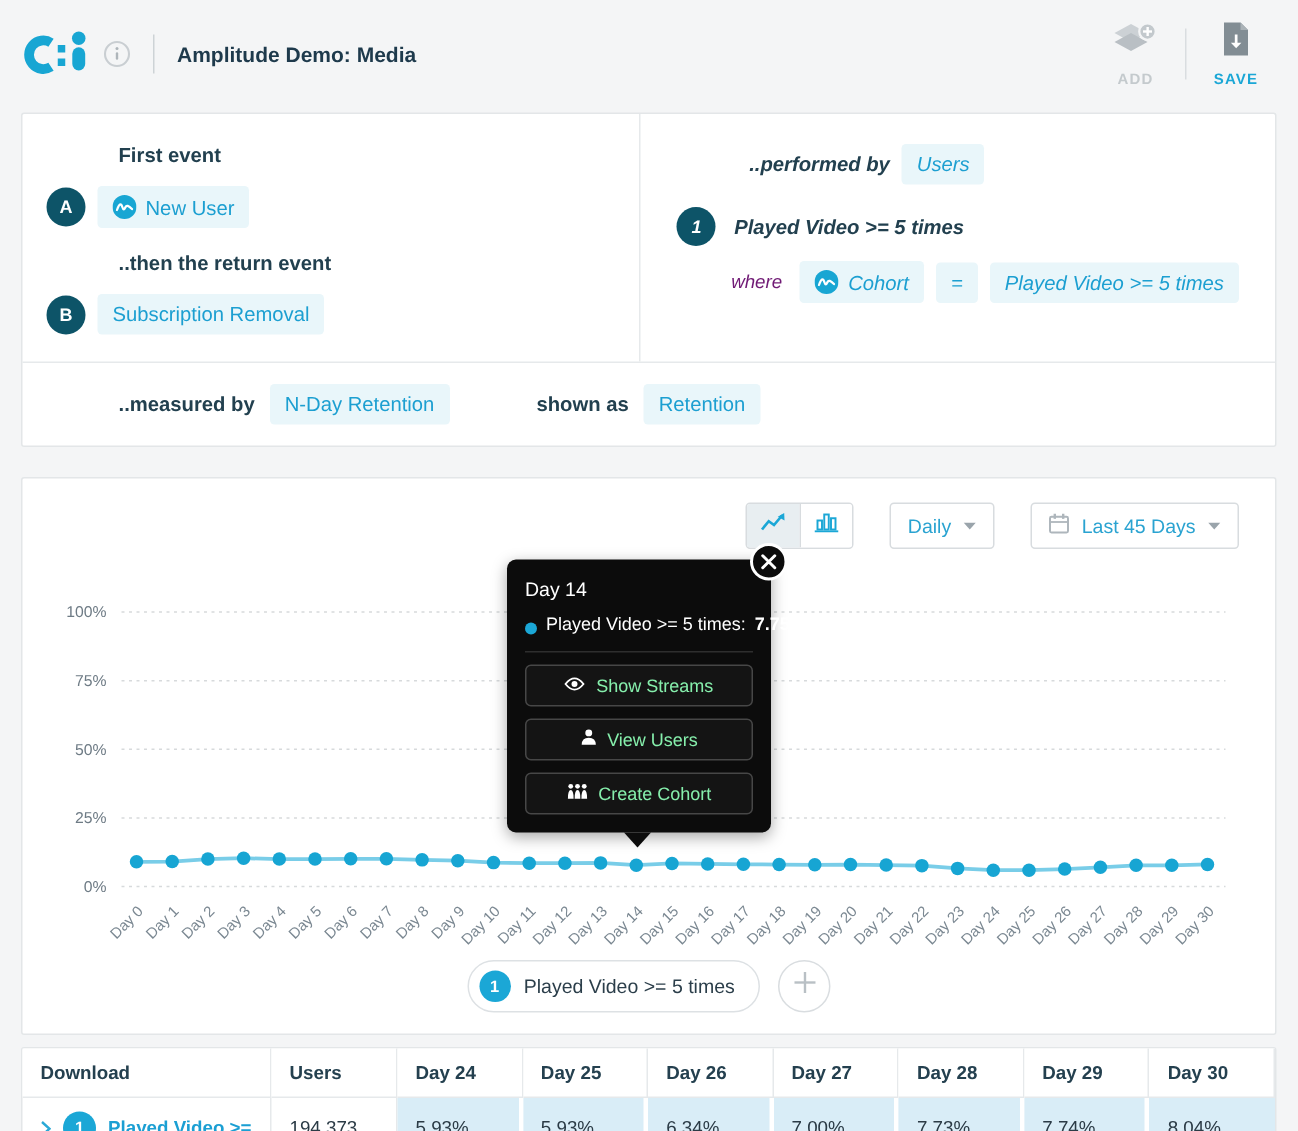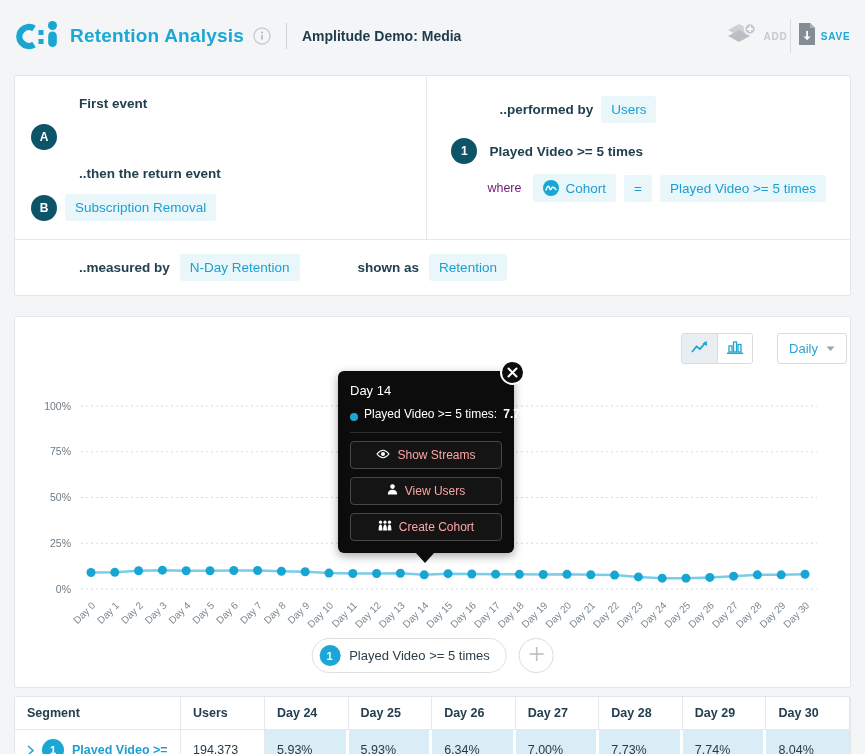--- a/index.html
+++ b/index.html
@@ -9,49 +9,49 @@
     font-family:"Liberation Sans", sans-serif; color:#23404f; overflow:hidden;
   }
   
   .header { height:72px; display:flex; align-items:center; padding:0 18px 0 16px; }
   .logo-svg { display:block; }
   .page-title { font-size:19px; font-weight:700; color:#1ba8d5; margin-left:10px; letter-spacing:.2px; }
   .info-icon { margin-left:9px; display:flex; }
   .hdr-divider { width:1px; height:26px; background:#cdd3d6; margin:0 15px; }
   .workspace { font-size:14px; font-weight:700; color:#1e3a4c; }
   .hdr-spacer { flex:1; }
-  .hdr-action { width:46px; display:flex; align-items:center; gap:5px; cursor:pointer;justify-content:center; }
+  .hdr-action { width:46px; display:flex; flex-direction:column; align-items:center; gap:5px; cursor:pointer; }
   .hdr-action .lbl { font-size:10px; font-weight:700; letter-spacing:.8px; }
   .add-lbl { color:#c4cacd; }
   .save-lbl { color:#1ba7d6; }
   .hdr-vsep { width:1px; height:34px; background:#d9dde0; margin:0 10px; }
   
   .card { background:#fff; border:1px solid #e3e6e8; border-radius:2px; margin:0 14px; }
   
   .config-card { margin-top:3px; }
   .config-top { display:flex; min-height:147px; }
   .config-left { width:418px; padding:20px 16px 18px; border-right:1px solid #e6e9eb; }
-  .config-right { flex:1; padding:20px 24px 18px; }
+  .config-right { flex:1; padding:20px 24px 18px;font-style:italic; }
   .cfg-label { font-size:13.5px; font-weight:700; color:#22404f;padding-left:48px; }
   .cfg-row { display:flex; align-items:center; margin-top:13px; }
   .cfg-row + .cfg-label { margin-top:16px; }
   .badge-circle { width:26px; height:26px; border-radius:50%; background:#0d5468; color:#fff;
     font-size:12px; font-weight:700; display:flex; align-items:center; justify-content:center; flex:0 0 auto; }
   .pill { display:inline-flex; align-items:center; gap:6px; background:#e9f6fa; color:#1c9fd1;
     font-size:13.5px; font-weight:500; border-radius:3px; padding:6px 10px; margin-left:8px; cursor:pointer; white-space:nowrap; }
   .mini-amp { flex:0 0 auto; display:flex; }
   .where-row { margin-top:10px; padding-left:36px; display:flex; align-items:center; }
   .where-lbl { font-size:12.5px; color:#701a75; margin-right:4px; }
   .seg-name { font-size:13.5px; font-weight:700; color:#22404f; margin-left:12px; }
   .measured-row { border-top:1px solid #e6e9eb; padding:14px 16px; display:flex; align-items:center; }
   .measured-row .cfg-label { margin-right:2px;text-align:right; }
   .measured-row .gap { width:10px; }
   
   .chart-card { margin-top:20px; height:372px; position:relative; }
-  .controls { position:absolute; top:16px; right:3px; display:flex; gap:24px; z-index:2; }
+  .controls { position:absolute; top:16px; right:24px; display:flex; gap:24px; z-index:2; }
   .toggle-group { display:flex; border:1px solid #d8dcdf; border-radius:3px; overflow:hidden; background:#fff; }
   .toggle-btn { width:35px; height:29px; display:flex; align-items:center; justify-content:center; cursor:pointer; background:#fff; }
   .toggle-btn.sel { background:#e8eef1; }
   .toggle-btn + .toggle-btn { border-left:1px solid #d8dcdf; }
   .select-btn { height:31px; border:1px solid #d8dcdf; border-radius:3px; background:#fff; display:flex;
     align-items:center; gap:8px; padding:0 11px; font-size:13px; font-weight:500; color:#2aa3d1; cursor:pointer; }
   .caret { display:flex; }
   #chart-svg { position:absolute; left:0; top:60px; }
   .ytick { font-size:10.5px; fill:#6e7b85; }
   .xtick { font-size:10px; fill:#7b8892; }
@@ -68,21 +68,21 @@
   .tooltip { position:absolute; left:323px; top:54px; width:176px; background:#0c0c0c; border-radius:6px;
     padding:10px 12px 12px; color:#fff; z-index:5; box-shadow:0 3px 10px rgba(0,0,0,.35); }
   .tt-close { position:absolute; top:-11px; right:-11px; width:25px; height:25px; border-radius:50%;
     background:#0c0c0c; border:2px solid #fff; display:flex; align-items:center; justify-content:center; cursor:pointer; }
   .tt-title { font-size:13px; margin:2px 0 9px; }
   .tt-series { display:flex; align-items:flex-end; gap:6px; font-size:12px; white-space:nowrap; }
   .tt-dot { width:8px; height:8px; border-radius:50%; background:#1ba7d6; flex:0 0 auto; }
   .tt-val { font-weight:700; }
   .tt-sep { border-top:1px solid #2e2e2e; margin:11px 0 3px; }
   .tt-btn { margin-top:8px; height:28px; border:1px solid #474747; border-radius:4px; background:#141414;
-    display:flex; align-items:center; justify-content:center; gap:7px; font-size:12px; color:#fca5a5; cursor:pointer; }
+    display:flex; align-items:center; justify-content:center; gap:7px; font-size:12px; color:#86efac; cursor:pointer; }
   .tt-ptr { position:absolute; left:78px; bottom:-10px; width:0; height:0;
     border-left:9px solid transparent; border-right:9px solid transparent; border-top:10px solid #0c0c0c; }
   
   .table-card { margin-top:8px; }
   .grid { display:grid; grid-template-columns:166px 84px repeat(7, 1fr); }
   .th { padding:9px 12px; font-size:12.5px; font-weight:700; color:#24404f; border-right:1px solid #e6e9eb;
     border-bottom:1px solid #e6e9eb; background:#fff; }
   .th:last-child { border-right:none; }
   .td { padding:0 12px; height:40px; display:flex; align-items:center; font-size:12.5px; color:#2b3b46; border-right:1px solid #e6e9eb; }
   .td.day { background:#d9edf7; border-right:3px solid #fff; }
@@ -99,21 +99,20 @@
 <div class="header">
   <span>
     <svg class="logo-svg" width="44" height="34" viewBox="0 0 44 34">
       <path d="M18 9.5 A9.5 9.5 0 1 0 18 25.5" fill="none" stroke="#18a6d3" stroke-width="6.5" stroke-linecap="butt"></path>
       <rect x="22.5" y="11" width="5" height="5" fill="#18a6d3"></rect>
       <rect x="22.5" y="20" width="5" height="5" fill="#18a6d3"></rect>
       <circle cx="36.5" cy="6.5" r="4.5" fill="#18a6d3"></circle>
       <rect x="32.2" y="12.5" width="8.6" height="15.5" rx="4.3" fill="#18a6d3"></rect>
     </svg>
   </span>
-  <span class="page-title">Retention Analysis</span>
   <span class="info-icon">
     <svg width="18" height="18" viewBox="0 0 18 18">
       <circle cx="9" cy="9" r="8" fill="none" stroke="#c9ced2" stroke-width="1.4"></circle>
       <rect x="8.2" y="7.8" width="1.6" height="5" rx="0.8" fill="#aeb5ba"></rect>
       <circle cx="9" cy="5.4" r="1" fill="#aeb5ba"></circle>
     </svg>
   </span>
   <span class="hdr-divider"></span>
   <span class="workspace">Amplitude Demo: Media</span>
   <span class="hdr-spacer"></span>
@@ -142,20 +141,29 @@
     <span class="lbl save-lbl">SAVE</span>
   </div>
 </div>
 
 <div class="card config-card">
   <div class="config-top">
     <div class="config-left">
       <div class="cfg-label">First event</div>
       <div class="cfg-row">
         <span class="badge-circle">A</span>
+        <span class="pill">
+          <span class="mini-amp">
+            <svg width="16" height="16" viewBox="0 0 16 16">
+              <circle cx="8" cy="8" r="8" fill="#18a6d3"></circle>
+              <path d="M3 10 Q5.2 3.5 6.6 8.2 Q7.4 11 8.6 8.2 Q9.6 5.8 13 9.4" fill="none" stroke="#fff" stroke-width="1.5" stroke-linecap="round"></path>
+            </svg>
+          </span>
+          <span>New User</span>
+        </span>
       </div>
       <div class="cfg-label" style="">..then the return event</div>
       <div class="cfg-row">
         <span class="badge-circle">B</span>
         <span class="pill">
           <span>Subscription Removal</span>
         </span>
       </div>
     </div>
     <div class="config-right">
@@ -219,20 +227,36 @@
             <rect x="2" y="6" width="3" height="6" fill="none" stroke="#1ba7d6" stroke-width="1.3"></rect>
             <rect x="6.5" y="2" width="3" height="10" fill="none" stroke="#1ba7d6" stroke-width="1.3"></rect>
             <rect x="11" y="4.5" width="3" height="7.5" fill="none" stroke="#1ba7d6" stroke-width="1.3"></rect>
             <rect x="0" y="12.6" width="16" height="1.4" fill="#1ba7d6"></rect>
           </svg>
         </span>
       </div>
     </div>
     <div class="select-btn">
       <span>Daily</span>
+      <span class="caret">
+        <svg width="9" height="6" viewBox="0 0 9 6">
+            <path d="M0.5 0.5 L4.5 5 L8.5 0.5 Z" fill="#9aa4ab"></path>
+          </svg>
+      </span>
+    </div>
+    <div class="select-btn">
+      <span>
+        <svg width="14" height="14" viewBox="0 0 14 14">
+          <rect x="1" y="2.5" width="12" height="10.5" rx="1" fill="none" stroke="#aeb6bc" stroke-width="1.3"></rect>
+          <rect x="3.4" y="0.5" width="1.6" height="3.4" fill="#aeb6bc"></rect>
+          <rect x="9" y="0.5" width="1.6" height="3.4" fill="#aeb6bc"></rect>
+          <rect x="1.6" y="5.4" width="10.8" height="1.2" fill="#aeb6bc"></rect>
+        </svg>
+      </span>
+      <span>Last 45 Days</span>
       <span class="caret">
         <svg width="9" height="6" viewBox="0 0 9 6">
             <path d="M0.5 0.5 L4.5 5 L8.5 0.5 Z" fill="#9aa4ab"></path>
           </svg>
       </span>
     </div>
   </div>
 
   <svg id="chart-svg" width="835" height="275" viewBox="0 0 835 275">
       <line x1="66" y1="212" x2="802" y2="212" stroke="#d7dadc" stroke-width="1" stroke-dasharray="2 3"></line>
@@ -368,21 +392,21 @@
         </svg>
       </span>
       <span>Create Cohort</span>
     </div>
     <div class="tt-ptr"></div>
   </div>
 </div>
 
 <div class="card table-card">
   <div class="grid">
-    <div class="th">Segment</div>
+    <div class="th">Download</div>
     <div class="th">Users</div>
     <div class="th">Day 24</div>
     <div class="th">Day 25</div>
     <div class="th">Day 26</div>
     <div class="th">Day 27</div>
     <div class="th">Day 28</div>
     <div class="th">Day 29</div>
     <div class="th">Day 30</div>
 
     <div class="td seg-cell">

